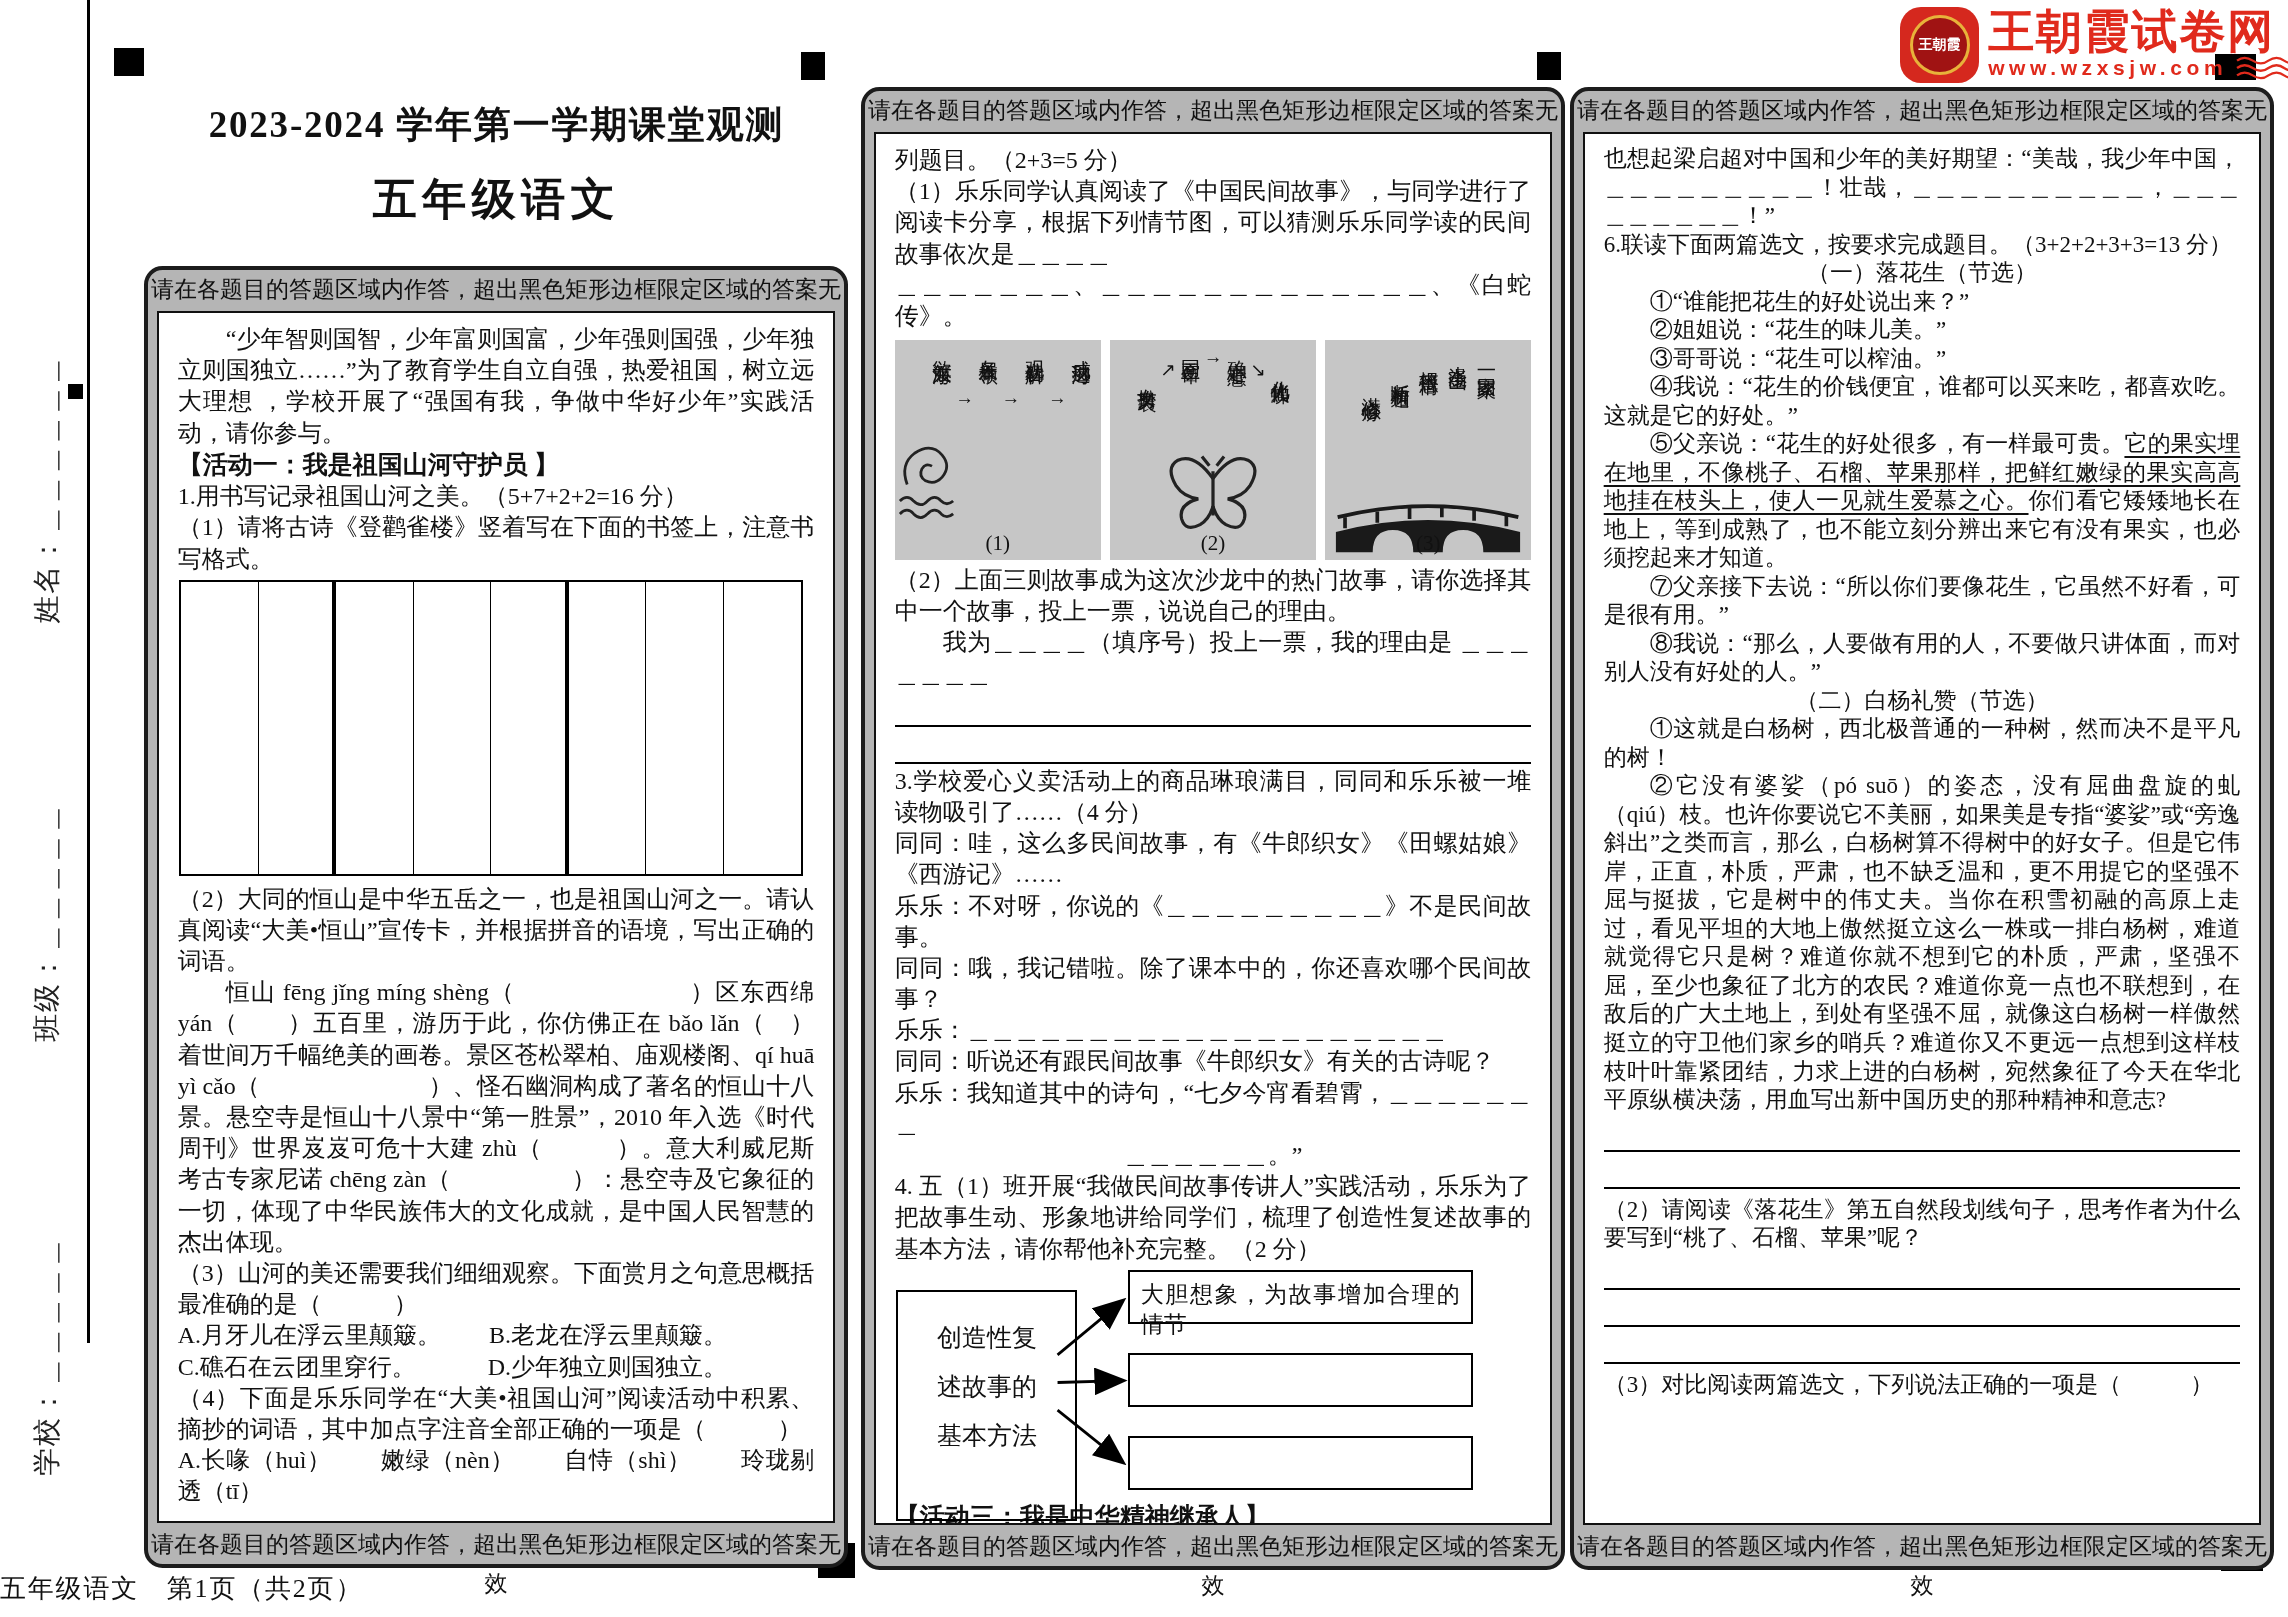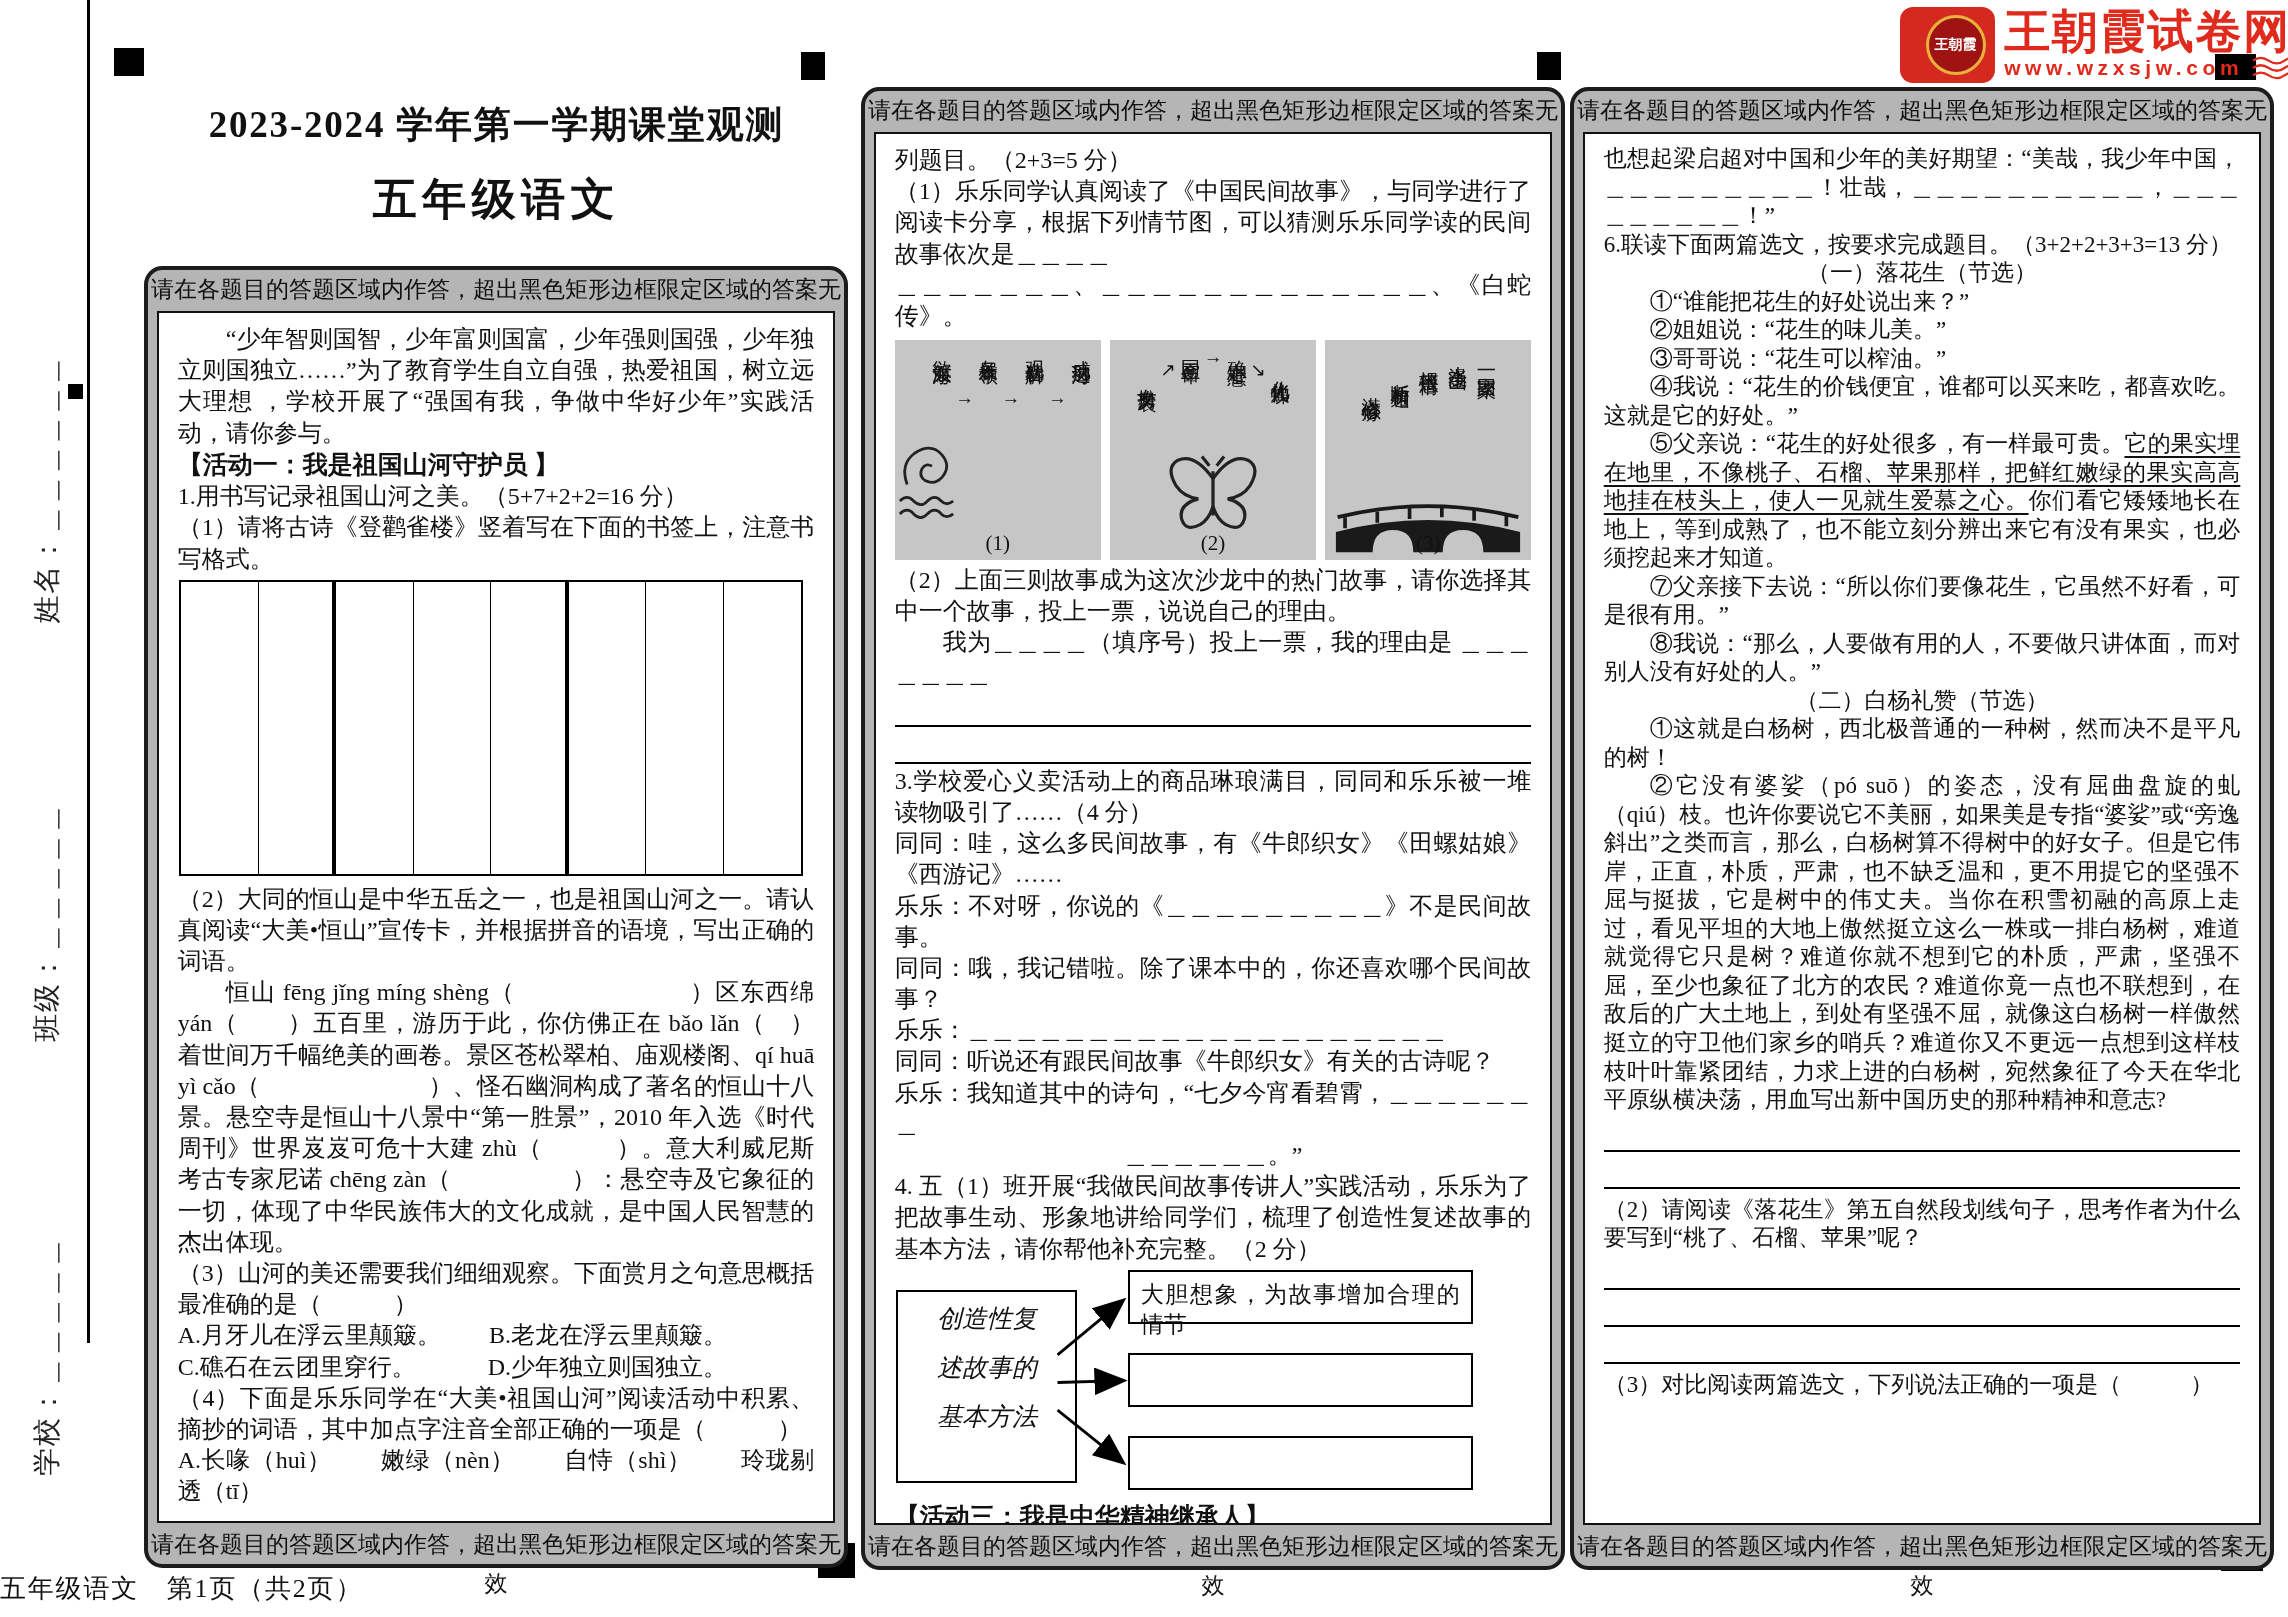--- a/index.html
+++ b/index.html
@@ -18,22 +18,22 @@
     transform:rotate(-90deg);
     text-align:center;
   }
   
   .title-block{position:absolute;left:144px;top:100px;width:705px;text-align:center;}
   .title-line1{font-size:37px;font-weight:bold;letter-spacing:1.8px;}
   .title-line2{font-size:44px;font-weight:bold;margin-top:20px;letter-spacing:5.5px;}
   
   .logo{position:absolute;right:11px;top:7.4px;width:378px;display:flex;align-items:flex-start;gap:9.2px;}
   .logo-badge{
-    width:79px;height:76px;background:#d5281e;border-radius:13px;
-    display:flex;align-items:center;justify-content:center;flex:none;padding-left:16px;
+    width:79px;height:76px;background:#d5281e;border-radius:21px;
+    display:flex;align-items:center;justify-content:center;flex:none;
   }
   .logo-badge-circle{
     width:54px;height:54px;border-radius:50%;background:#a01313;
     border:3.7px solid #e8b23a;color:#fff;font-size:14px;font-weight:bold;
     display:flex;align-items:center;justify-content:center;text-align:center;
     font-family:"Liberation Sans",sans-serif;
   }
   .logo-right{display:flex;flex-direction:column;}
   .logo-name{color:#e02a1c;font-size:46px;font-weight:bold;font-family:"Liberation Sans",sans-serif;letter-spacing:1.8px;line-height:1.05;}
   .logo-url-row{display:flex;align-items:center;gap:7.4px;}
@@ -71,21 +71,21 @@
   .arr{font-size:18.5px;font-family:"Liberation Sans",sans-serif;}
   .panel-caption{position:absolute;bottom:1.8px;left:0;right:0;text-align:center;font-size:21px;}
   .panel-icon{position:absolute;}
   .p1-flex{display:flex;justify-content:flex-end;gap:2.8px;padding-right:5.5px;}
   .p2-flex{display:flex;justify-content:center;gap:2.8px;}
   .p3-flex{display:flex;justify-content:center;gap:6.5px;}
   
   .diagram{position:relative;height:225px;margin:5.5px 0;}
   .dg-left{
     position:absolute;left:1.8px;top:20px;width:155px;height:183px;
-    border:2.8px solid #000;padding:3px 11px;font-size:25px;line-height:1.95;text-align:center;font-style:italic;
+    border:2.8px solid #000;padding:22px 11px;font-size:25px;line-height:1.95;text-align:center;
   }
   .dg-box{position:absolute;left:233px;width:345px;height:54px;border:2.8px solid #000;font-size:23px;padding:7.4px 11px;box-sizing:border-box;}
   .dg-b1{top:0;}
   .dg-b2{top:83px;}
   .dg-b3{top:166px;}
   .dg-svg{position:absolute;left:0;top:0;}
   .footer{position:absolute;left:0;top:1571px;width:100%;text-align:left;font-size:26px;letter-spacing:1.8px;}
 </style>
 </head>
 <body>

